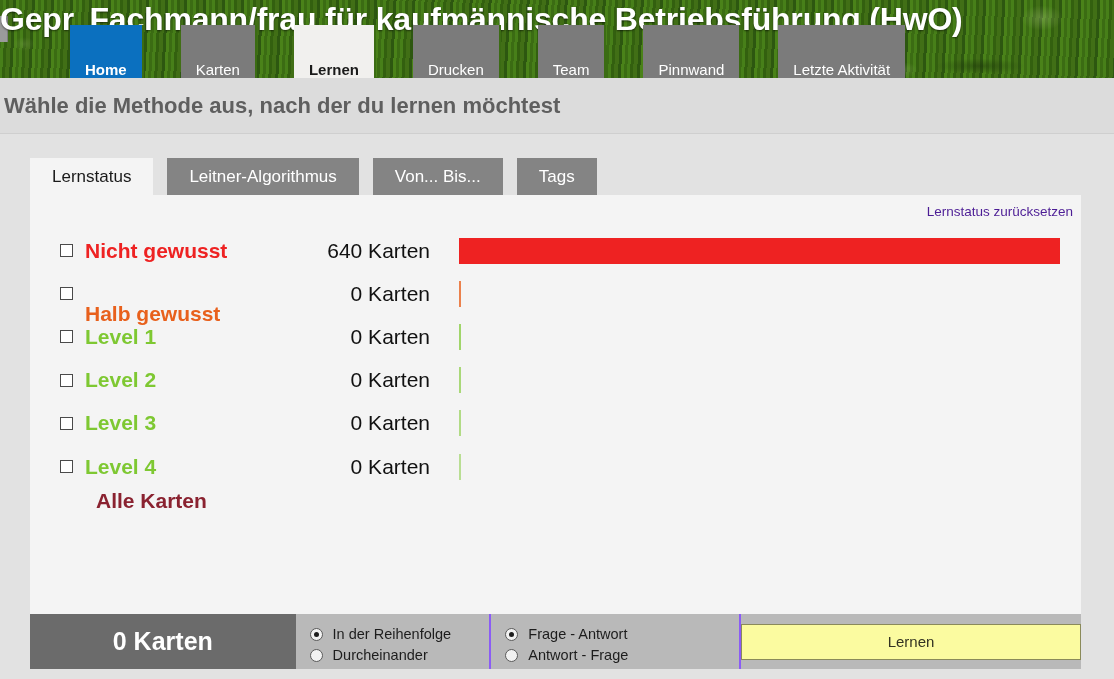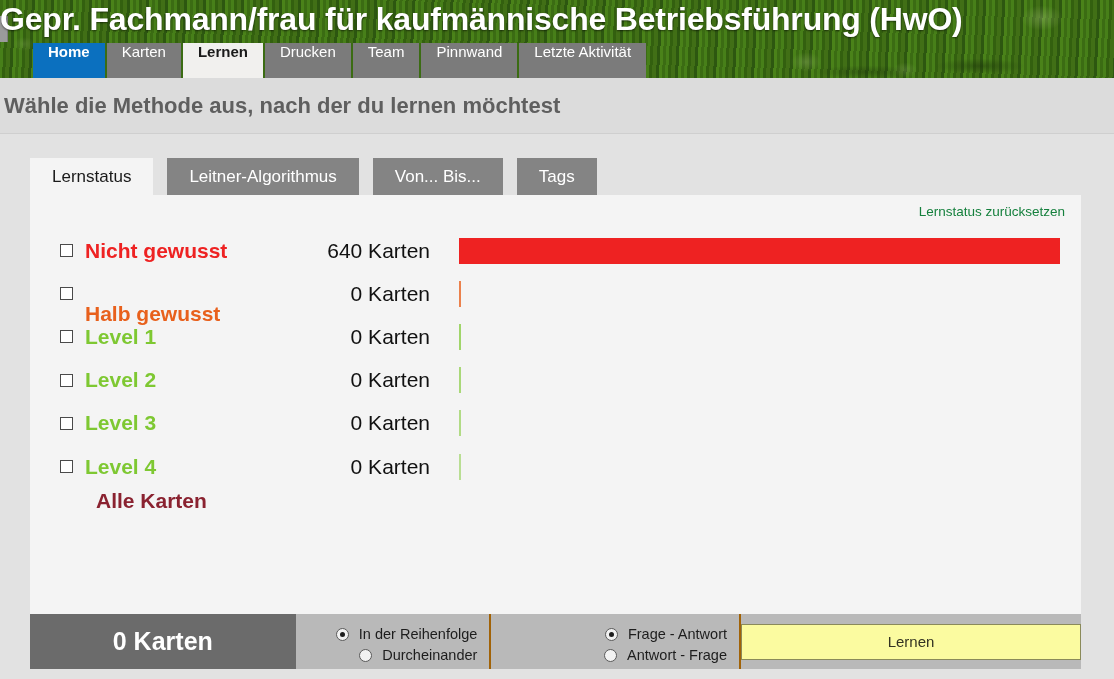--- a/index.html
+++ b/index.html
@@ -61,30 +61,31 @@
   
   .nav {
     position: absolute;
     left: 33px;
     bottom: 0;
     height: 35px;
     display: flex;
     align-items: flex-end;
   }
   .nav-tab {
-    height: 35px;
-    display: flex;
-    align-items: flex-start;
+    height: 53px;
+    display: flex;
+    align-items: flex-end;
     padding: 0 15px;
     font-size: 15px;
     color: #ffffff;
     background: #7b7b7b;
     border-right: 2px solid #3b6c13;
     white-space: nowrap;
     cursor: pointer;
+    margin-left: 37px;
   }
   .nav-tab.home { background: #0b70bf; font-weight: bold; border-right: 2px solid #3b6c13; }
   .nav-tab.active {
     background: #f1f0ee;
     color: #1a1a1a;
     font-weight: bold;
   }
   .nav-tab:last-child { border-right: none; }
 
   
@@ -140,24 +141,24 @@
 
   
   .panel {
     position: relative;
     width: 1051px;
     height: 428px;
     background: #f4f4f4;
   }
   .reset-link {
     position: absolute;
-    right: 16px;
+    right: 8px;
     top: 9px;
     font-size: 13.5px;
-    color: #15803d;
+    color: #4c1d95;
     text-decoration: none;
     cursor: pointer;
     white-space: nowrap;
     margin-left: 12px;
   }
 
   .status-list {
     position: absolute;
     top: 34px;
     left: 0;
@@ -237,22 +238,21 @@
     display: flex;
     align-items: center;
     justify-content: center;
   }
   .footer-radios {
     background: #b9b9b9;
     padding: 6px 12px 0 14px;
     display: flex;
     flex-direction: column;
     justify-content: center;
-    border-right: 2px solid #a16207;
-    align-items: flex-end;
+    border-right: 2px solid #8b5cf6;
   }
   .footer-radios.g1 { width: 196px; }
   .footer-radios.g2 { width: 250px; }
   .radio-row {
     display: flex;
     align-items: center;
     height: 21px;
     cursor: pointer;
   }
   .radio {

